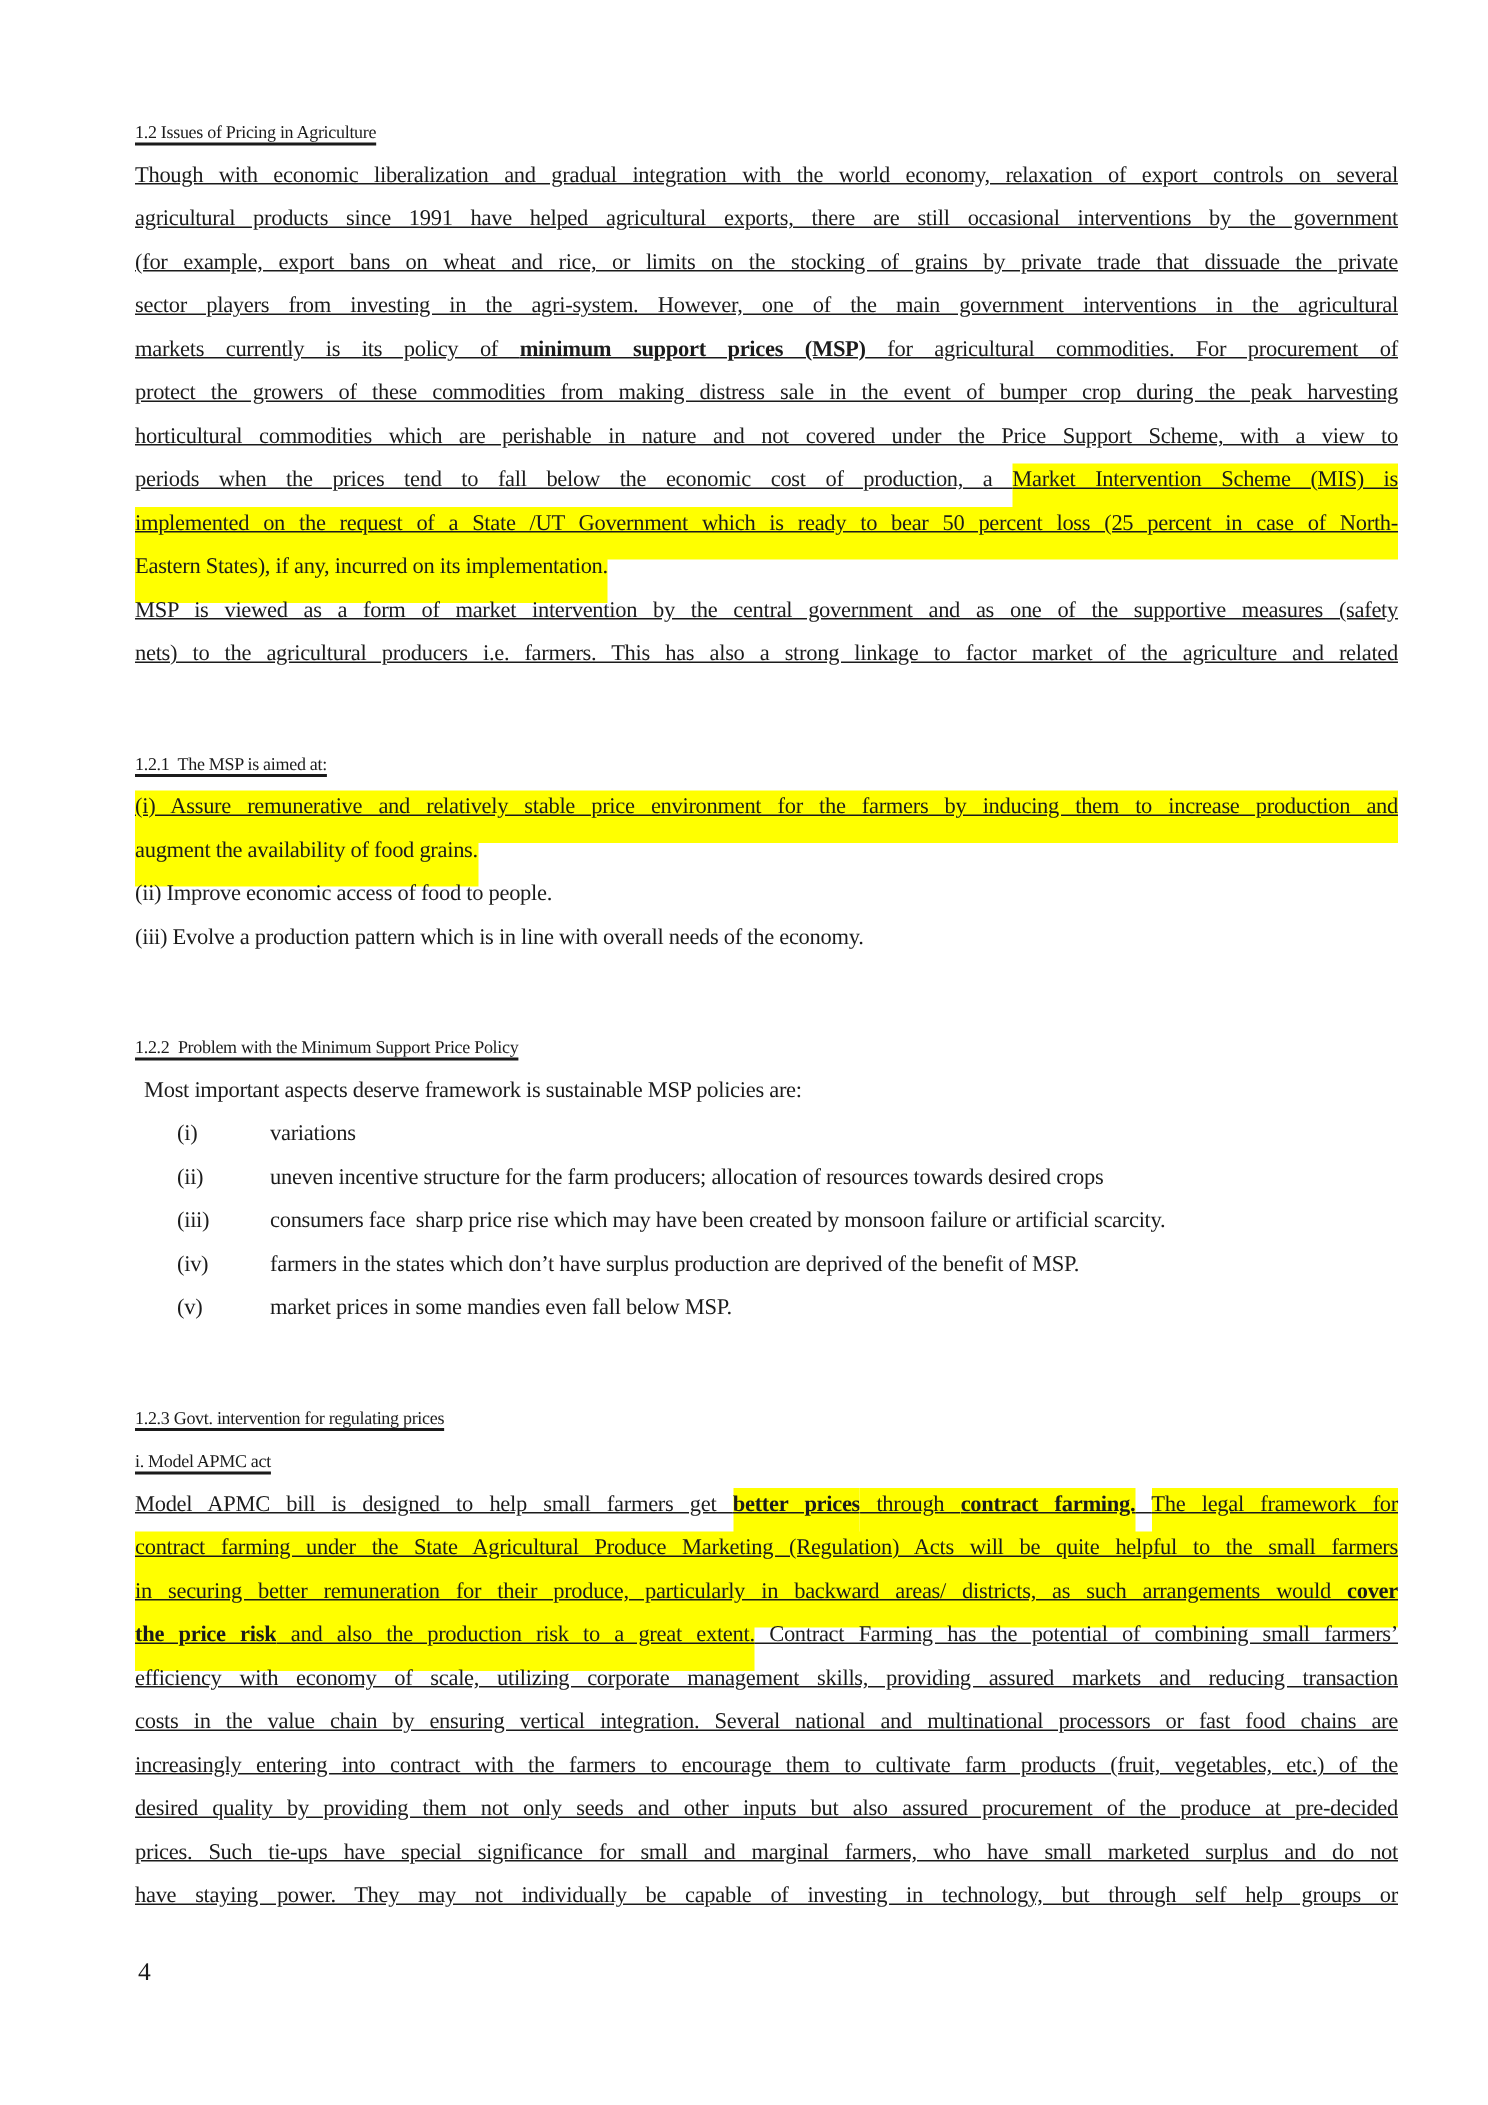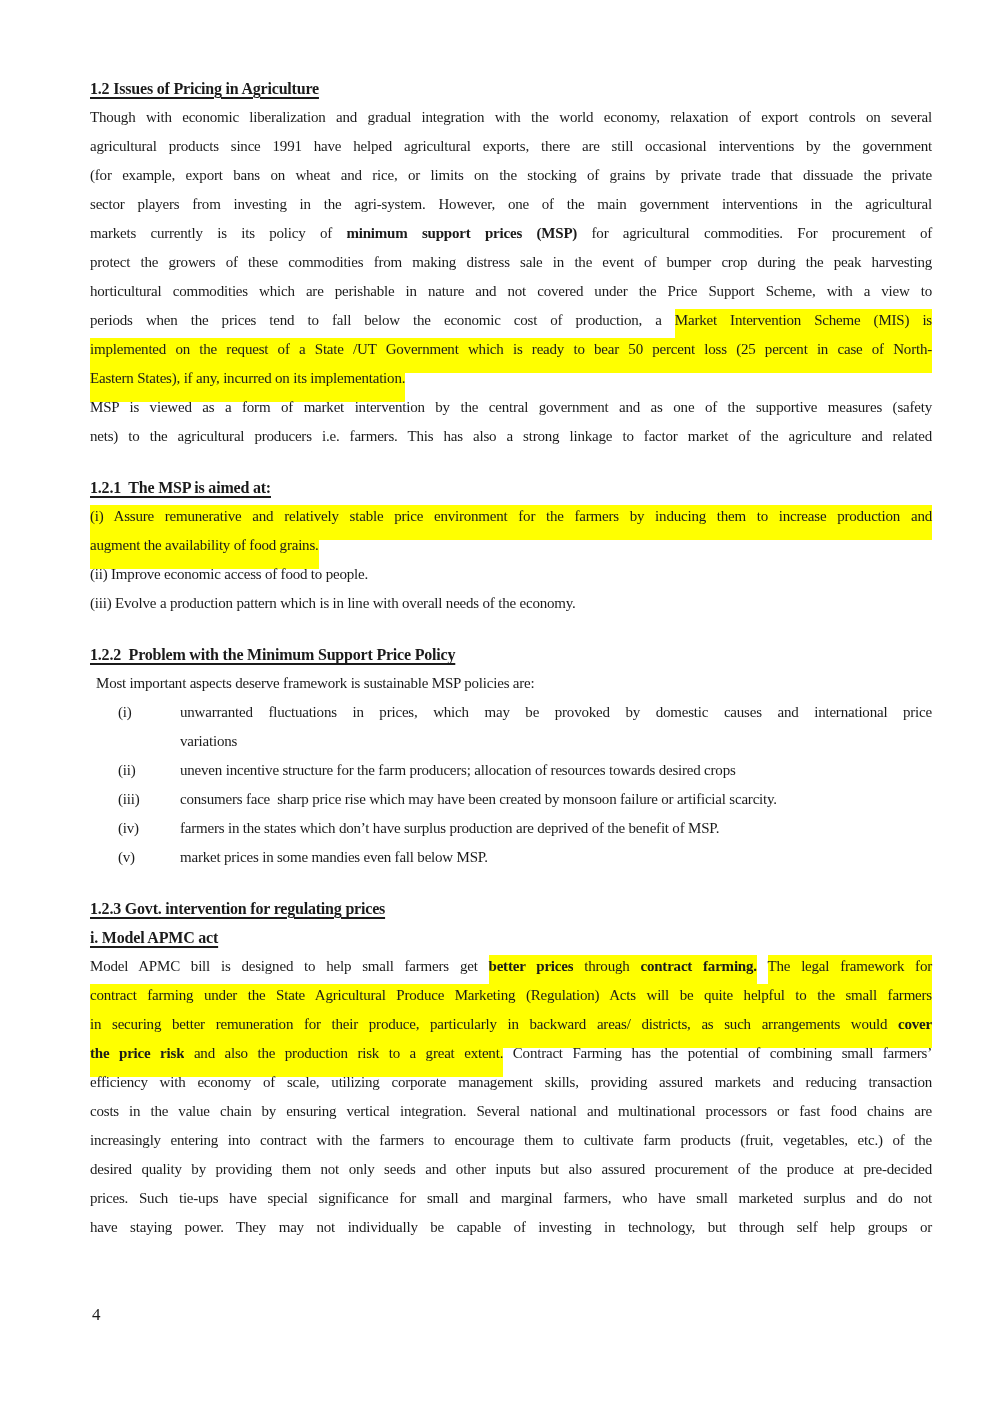--- a/index.html
+++ b/index.html
@@ -14,29 +14,29 @@
   }
   .content {
     position: absolute;
     left: 90px;
     top: 74px;
     width: 842px;
     font-size: 15px;
     line-height: 29px;
     letter-spacing: -0.2px;
   }
-  .heading { font-size: 16px; font-weight: 700; }
-  .heading.gap { margin-top: 22px; }
+  .heading { font-size: 12px; font-weight: 400; }
+  .heading.gap { margin-top: 44px; }
   .heading > .u {
     text-decoration: underline;
     text-decoration-thickness: 1.5px;
     text-underline-offset: 3px;
   }
   .line { text-align: left; }
-  .line.just { text-align: justify; text-align-last: justify; }
+  .line.just { text-align: justify; text-align-last: justify; text-decoration: underline; }
   .line.indent { padding-left: 6px; }
   .hl { background: var(--hl, #ffff00); padding: 3px 0 16px; }
   .b { font-weight: 700; }
   .list-item { display: flex; align-items: flex-start; }
   .li-label { flex: 0 0 62px; margin-left: 28px; }
   .li-body { flex: 1 1 auto; min-width: 0; }
   .page-num {
     position: absolute;
     left: 92px;
     top: 1300px;
@@ -74,21 +74,20 @@
         <div class="line"><span>(iii) Evolve a production pattern which is in line with overall needs of the economy.</span></div>
       </div>
       <div class="heading gap"><span class="u">1.2.2&nbsp; Problem with the Minimum Support Price Policy</span></div>
       <div class="para">
         <div class="line indent"><span>Most important aspects deserve framework is sustainable MSP policies are:</span></div>
       </div>
       <div class="list">
         <div class="list-item">
           <div class="li-label">(i)</div>
           <div class="li-body">
-            <div class="line just"><span>unwarranted fluctuations in prices, which may be provoked by domestic causes and international price</span></div>
             <div class="line"><span>variations</span></div>
           </div>
         </div>
         <div class="list-item">
           <div class="li-label">(ii)</div>
           <div class="li-body">
             <div class="line"><span>uneven incentive structure for the farm producers; allocation of resources towards desired crops</span></div>
           </div>
         </div>
         <div class="list-item">

